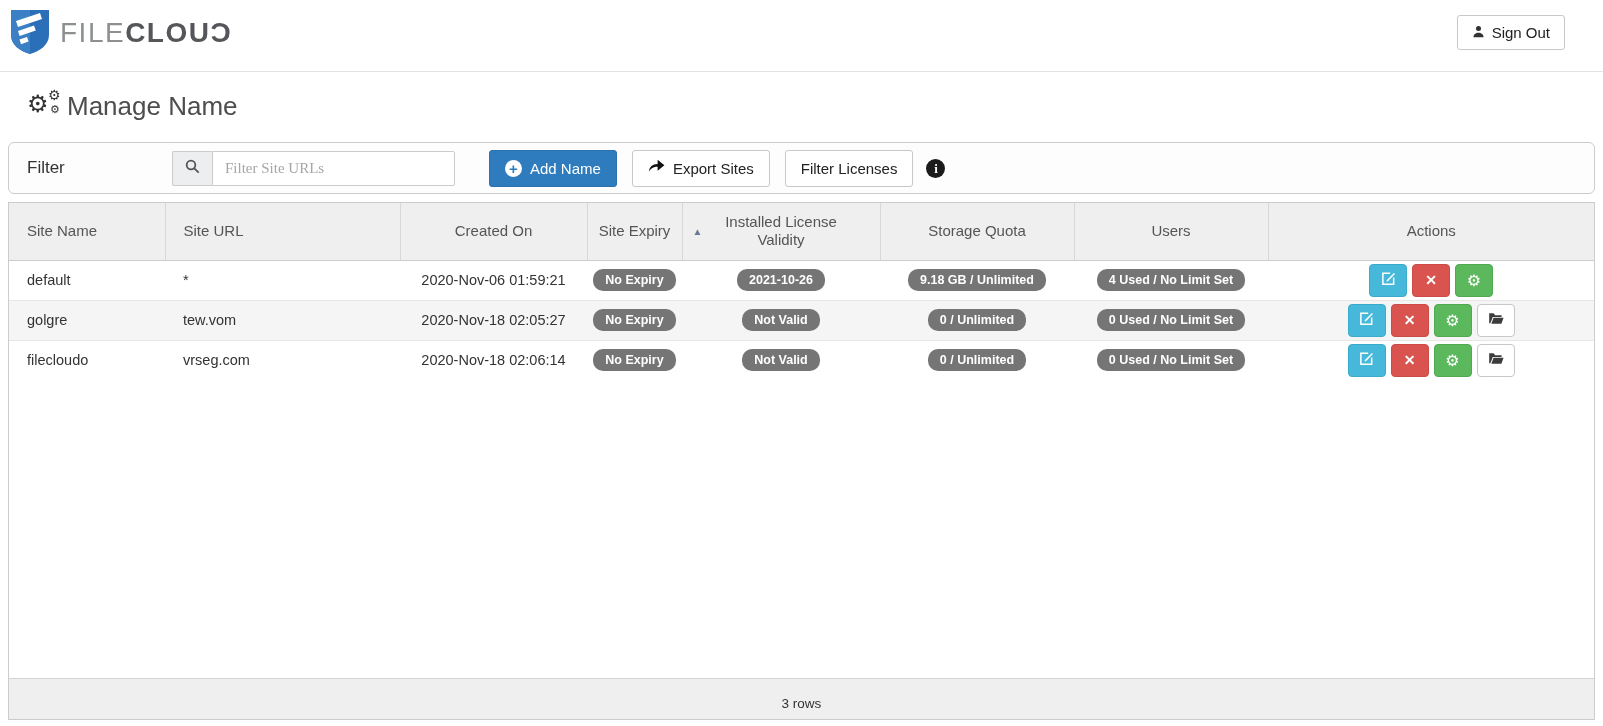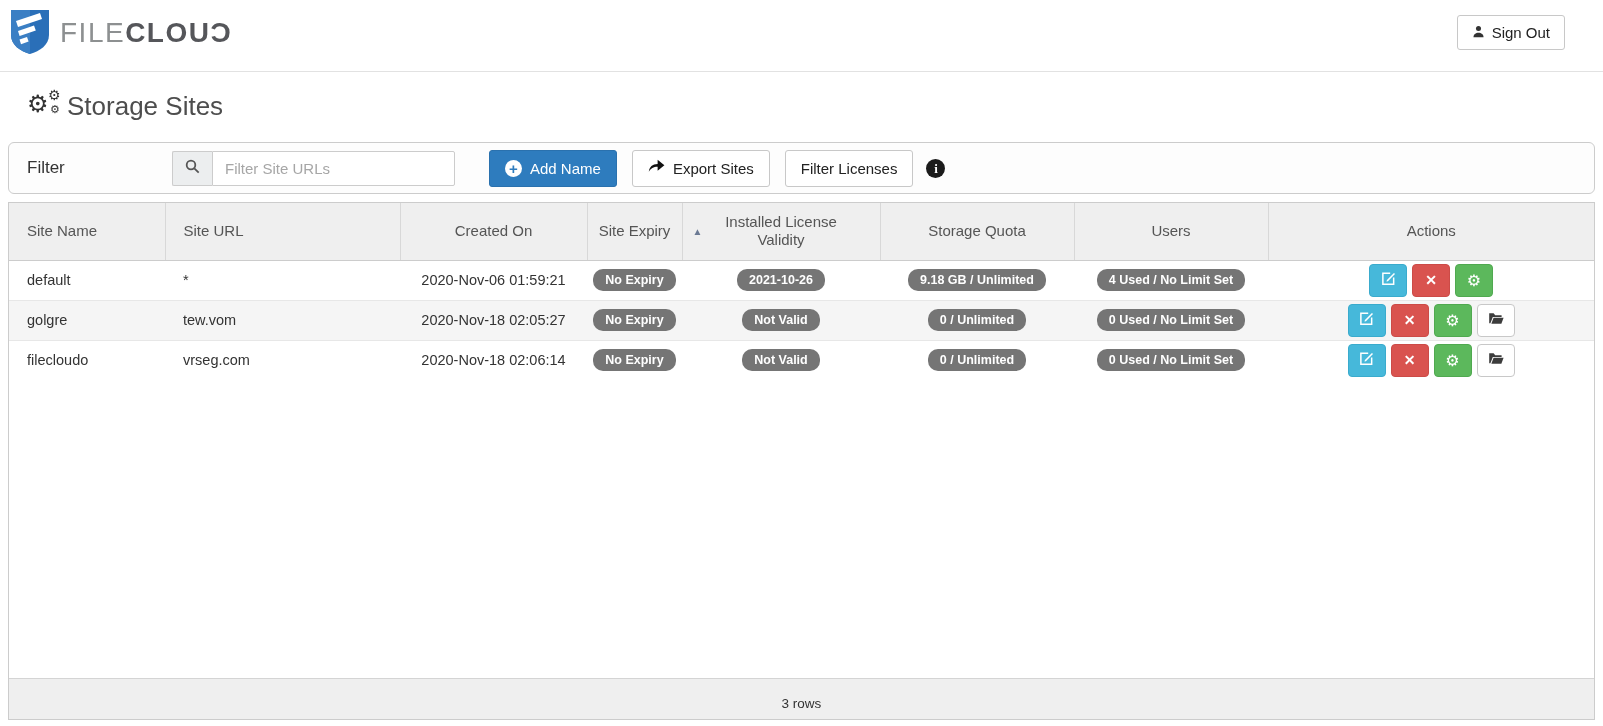--- a/index.html
+++ b/index.html
@@ -20,21 +20,21 @@
   .gears .g1 { position:absolute; left:0; top:2px; font-size:24px; line-height:24px; }
   .gears .g2 { position:absolute; left:21px; top:-2px; font-size:14px; line-height:14px; }
   .gears .g3 { position:absolute; left:23px; top:14px; font-size:11px; line-height:11px; }
   .page-title { font-size:26px; color:#4d4d4d; font-weight:400; }
 
   
   .filter-panel { margin:18px 8px 0 8px; height:52px; background:#fdfdfd; border:1px solid #ccc; border-radius:6px; display:flex; align-items:center; padding:0 18px; }
   .filter-label { font-size:17px; color:#333; width:145px; }
   .input-group { display:flex; height:35px; }
   .input-addon { width:40px; background:#eceeef; border:1px solid #ccc; border-right:none; display:flex; align-items:center; justify-content:center; border-radius:2px 0 0 2px; }
-  .filter-input { width:243px; border:1px solid #ccc; border-radius:0 2px 2px 0; padding:0 12px; font-size:15px; color:#333; font-family:Liberation Sans, sans-serif; outline:none; }
+  .filter-input { width:243px; border:1px solid #ccc; border-radius:0 2px 2px 0; padding:0 12px; font-size:15px; color:#333; font-family:Liberation Serif, serif; outline:none; }
   .filter-input::placeholder { color:#a6a6a6; }
   .btn { display:flex; align-items:center; gap:8px; height:37px; padding:0 15px; border-radius:3px; font-size:15px; cursor:pointer; font-family:inherit; }
   .btn-primary { background:#2e7cbe; border:1px solid #2a71ae; color:#fff; margin-left:34px; }
   .btn-default { background:#fff; border:1px solid #c8c8c8; color:#222; margin-left:15px; }
   .plus-circle { width:17px; height:17px; border-radius:50%; background:#fff; color:#2e7cbe; font-weight:700; font-size:15px; line-height:17px; text-align:center; }
   .info-circle { width:19px; height:19px; border-radius:50%; background:#1b1b1b; color:#fff; font-weight:700; font-size:13px; line-height:19px; text-align:center; font-family:"Liberation Serif", serif; margin-left:13px; cursor:pointer; }
 
   
   .grid { margin:8px 8px 16px 8px; height:518px; border:1px solid #ccc; display:flex; flex-direction:column; background:#fff; }
   table { border-collapse:collapse; table-layout:fixed; width:100%; }
@@ -92,21 +92,21 @@
     <span>Sign Out</span>
   </button>
 </div>
 
 <div class="page-head">
   <span class="gears">
     <span class="g1">⚙</span>
     <span class="g2">⚙</span>
     <span class="g3">⚙</span>
   </span>
-  <span class="page-title">Storage Sites</span>
+  <span class="page-title">Manage Name</span>
 </div>
 
 <div class="filter-panel">
   <span class="filter-label">Filter</span>
   <div class="input-group">
     <span class="input-addon">
       <span>
         <svg width="15" height="15" viewBox="0 0 16 16" fill="none" stroke="#555" stroke-width="1.9">
             <circle cx="6.4" cy="6.4" r="4.6"></circle>
             <path d="M9.9 9.9 L14.6 14.6"></path>

